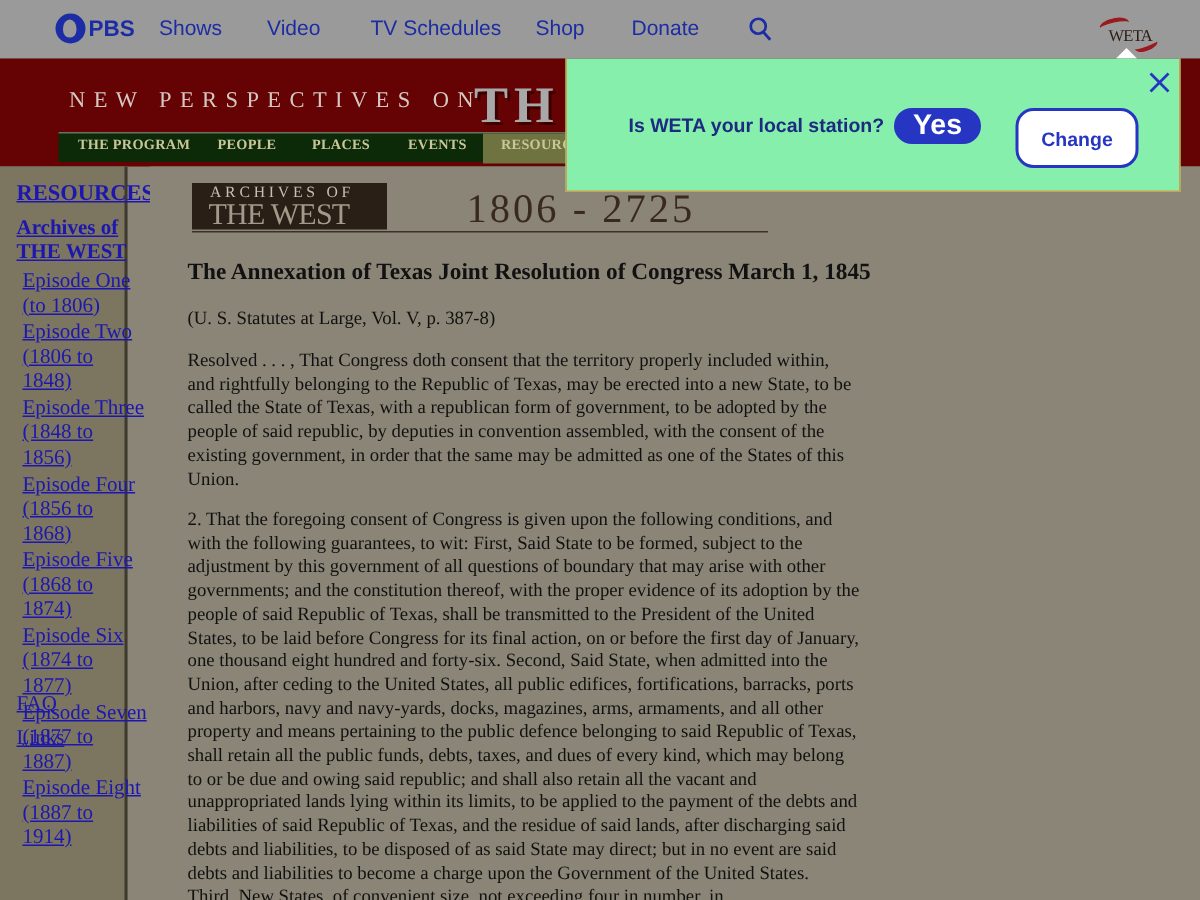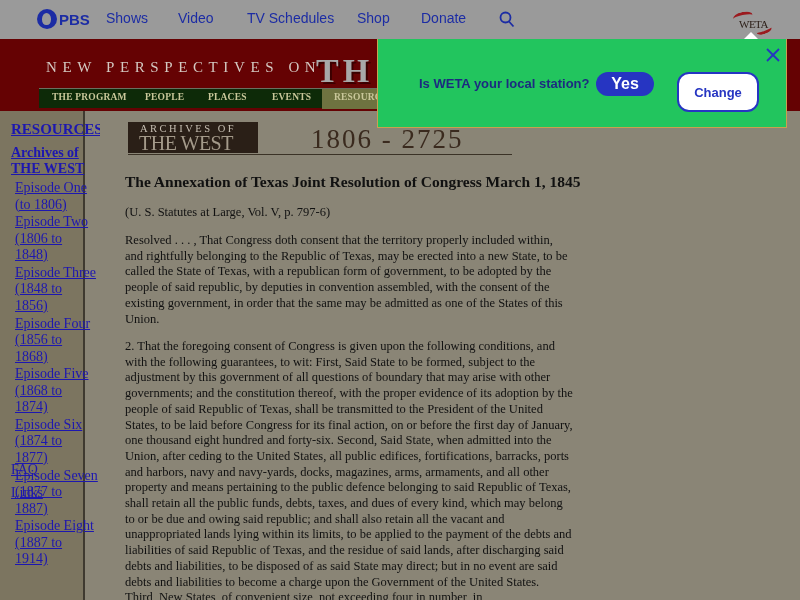--- a/index.html
+++ b/index.html
@@ -43,24 +43,24 @@
   .archive-logo .l1 { position: absolute; left: 12px; top: 1px; font-size: 10.5px; letter-spacing: 2.5px; color: #c7bfb3; font-family: "Liberation Serif", serif; white-space: nowrap; }
   .archive-logo .l2 { position: absolute; left: 11px; top: 10px; font-size: 20px; color: #a49a8a; font-family: "Liberation Serif", serif; letter-spacing: -0.5px; white-space: nowrap; line-height: 22px; }
   .archive-years { position: absolute; left: 183px; top: 2px; font-size: 27px; color: #3a2a1e; font-family: "Liberation Serif", serif; letter-spacing: 2px; line-height: 30px; white-space: nowrap; }
   .doc-title { position: absolute; left: 25px; top: 62px; font-size: 15.5px; font-weight: bold; color: #111; white-space: nowrap; }
   .doc-citation { position: absolute; left: 25px; top: 94px; font-size: 12.5px; color: #111; }
   .doc-para { position: absolute; left: 25px; width: 448px; font-size: 12.5px; line-height: 15.7px; color: #111; }
   .p1 { top: 122px; }
   .p2 { top: 228px; }
 
   
-  .popup { position: absolute; left: 377px; top: 39px; width: 410px; height: 89px; background: #22c55e; border: 1px solid #c9a14f; border-top: none; }
+  .popup { position: absolute; left: 377px; top: 39px; width: 410px; height: 89px; background: #86efac; border: 1px solid #c9a14f; border-top: none; }
   .popup-caret { position: absolute; left: 744px; top: 32px; width: 0; height: 0; border-left: 7px solid transparent; border-right: 7px solid transparent; border-bottom: 7px solid #ffffff; }
   .popup-question { position: absolute; left: 41px; top: 37px; font-family: "Liberation Sans", sans-serif; font-weight: bold; font-size: 13px; color: #1c2a80; white-space: nowrap; }
-  .btn-yes { position: absolute; left: 218px; top: 33px; width: 58px; height: 24px; border-radius: 12px; background: #2635c2; color: #fff; border: none; font-family: "Liberation Sans", sans-serif; font-weight: bold; font-size: 16px; text-align: center; }
+  .btn-yes { position: absolute; left: 218px; top: 33px; width: 58px; height: 24px; border-radius: 12px; background: #2635c2; color: #fff; border: none; font-family: "Liberation Sans", sans-serif; font-weight: bold; font-size: 19px; text-align: center; }
   .btn-change { position: absolute; left: 283px; top: 33px; width: 82px; height: 40px; border-radius: 12px; background: #fff; color: #2635c2; border: 2px solid #2635c2; font-family: "Liberation Sans", sans-serif; font-weight: bold; font-size: 13px; margin-left: 16px; }
   .close-btn { position: absolute; left: 387px; top: 8px; width: 16px; height: 16px; cursor: pointer; }
 </style>
 </head>
 <body>
 
 <div class="pbs-bar">
   <div class="pbs-logo">
     <span class="circ"></span>
     <span>PBS</span>
@@ -113,21 +113,21 @@
 
 <div class="main">
   <div class="archive-header">
     <div class="archive-logo">
       <span class="l1">ARCHIVES OF</span>
       <span class="l2">THE WEST</span>
     </div>
     <div class="archive-years">1806 - 2725</div>
   </div>
   <h1 class="doc-title">The Annexation of Texas Joint Resolution of Congress March 1, 1845</h1>
-  <p class="doc-citation">(U. S. Statutes at Large, Vol. V, p. 797-6)</p>
+  <p class="doc-citation">(U. S. Statutes at Large, Vol. V, p. 387-8)</p>
   <p class="doc-para p1">Resolved . . . , That Congress doth consent that the territory properly included within, and rightfully belonging to the Republic of Texas, may be erected into a new State, to be called the State of Texas, with a republican form of government, to be adopted by the people of said republic, by deputies in convention assembled, with the consent of the existing government, in order that the same may be admitted as one of the States of this Union.</p>
   <p class="doc-para p2">2. That the foregoing consent of Congress is given upon the following conditions, and with the following guarantees, to wit: First, Said State to be formed, subject to the adjustment by this government of all questions of boundary that may arise with other governments; and the constitution thereof, with the proper evidence of its adoption by the people of said Republic of Texas, shall be transmitted to the President of the United States, to be laid before Congress for its final action, on or before the first day of January, one thousand eight hundred and forty-six. Second, Said State, when admitted into the Union, after ceding to the United States, all public edifices, fortifications, barracks, ports and harbors, navy and navy-yards, docks, magazines, arms, armaments, and all other property and means pertaining to the public defence belonging to said Republic of Texas, shall retain all the public funds, debts, taxes, and dues of every kind, which may belong to or be due and owing said republic; and shall also retain all the vacant and unappropriated lands lying within its limits, to be applied to the payment of the debts and liabilities of said Republic of Texas, and the residue of said lands, after discharging said debts and liabilities, to be disposed of as said State may direct; but in no event are said debts and liabilities to become a charge upon the Government of the United States. Third, New States, of convenient size, not exceeding four in number, in</p>
 </div>
 
 <div class="popup-caret"></div>
 <div class="popup">
   <svg class="close-btn" viewBox="0 0 16 16">
     <line x1="2" y1="2" x2="14" y2="14" stroke="#2635c2" stroke-width="1.8"></line>
     <line x1="14" y1="2" x2="2" y2="14" stroke="#2635c2" stroke-width="1.8"></line>
   </svg>

